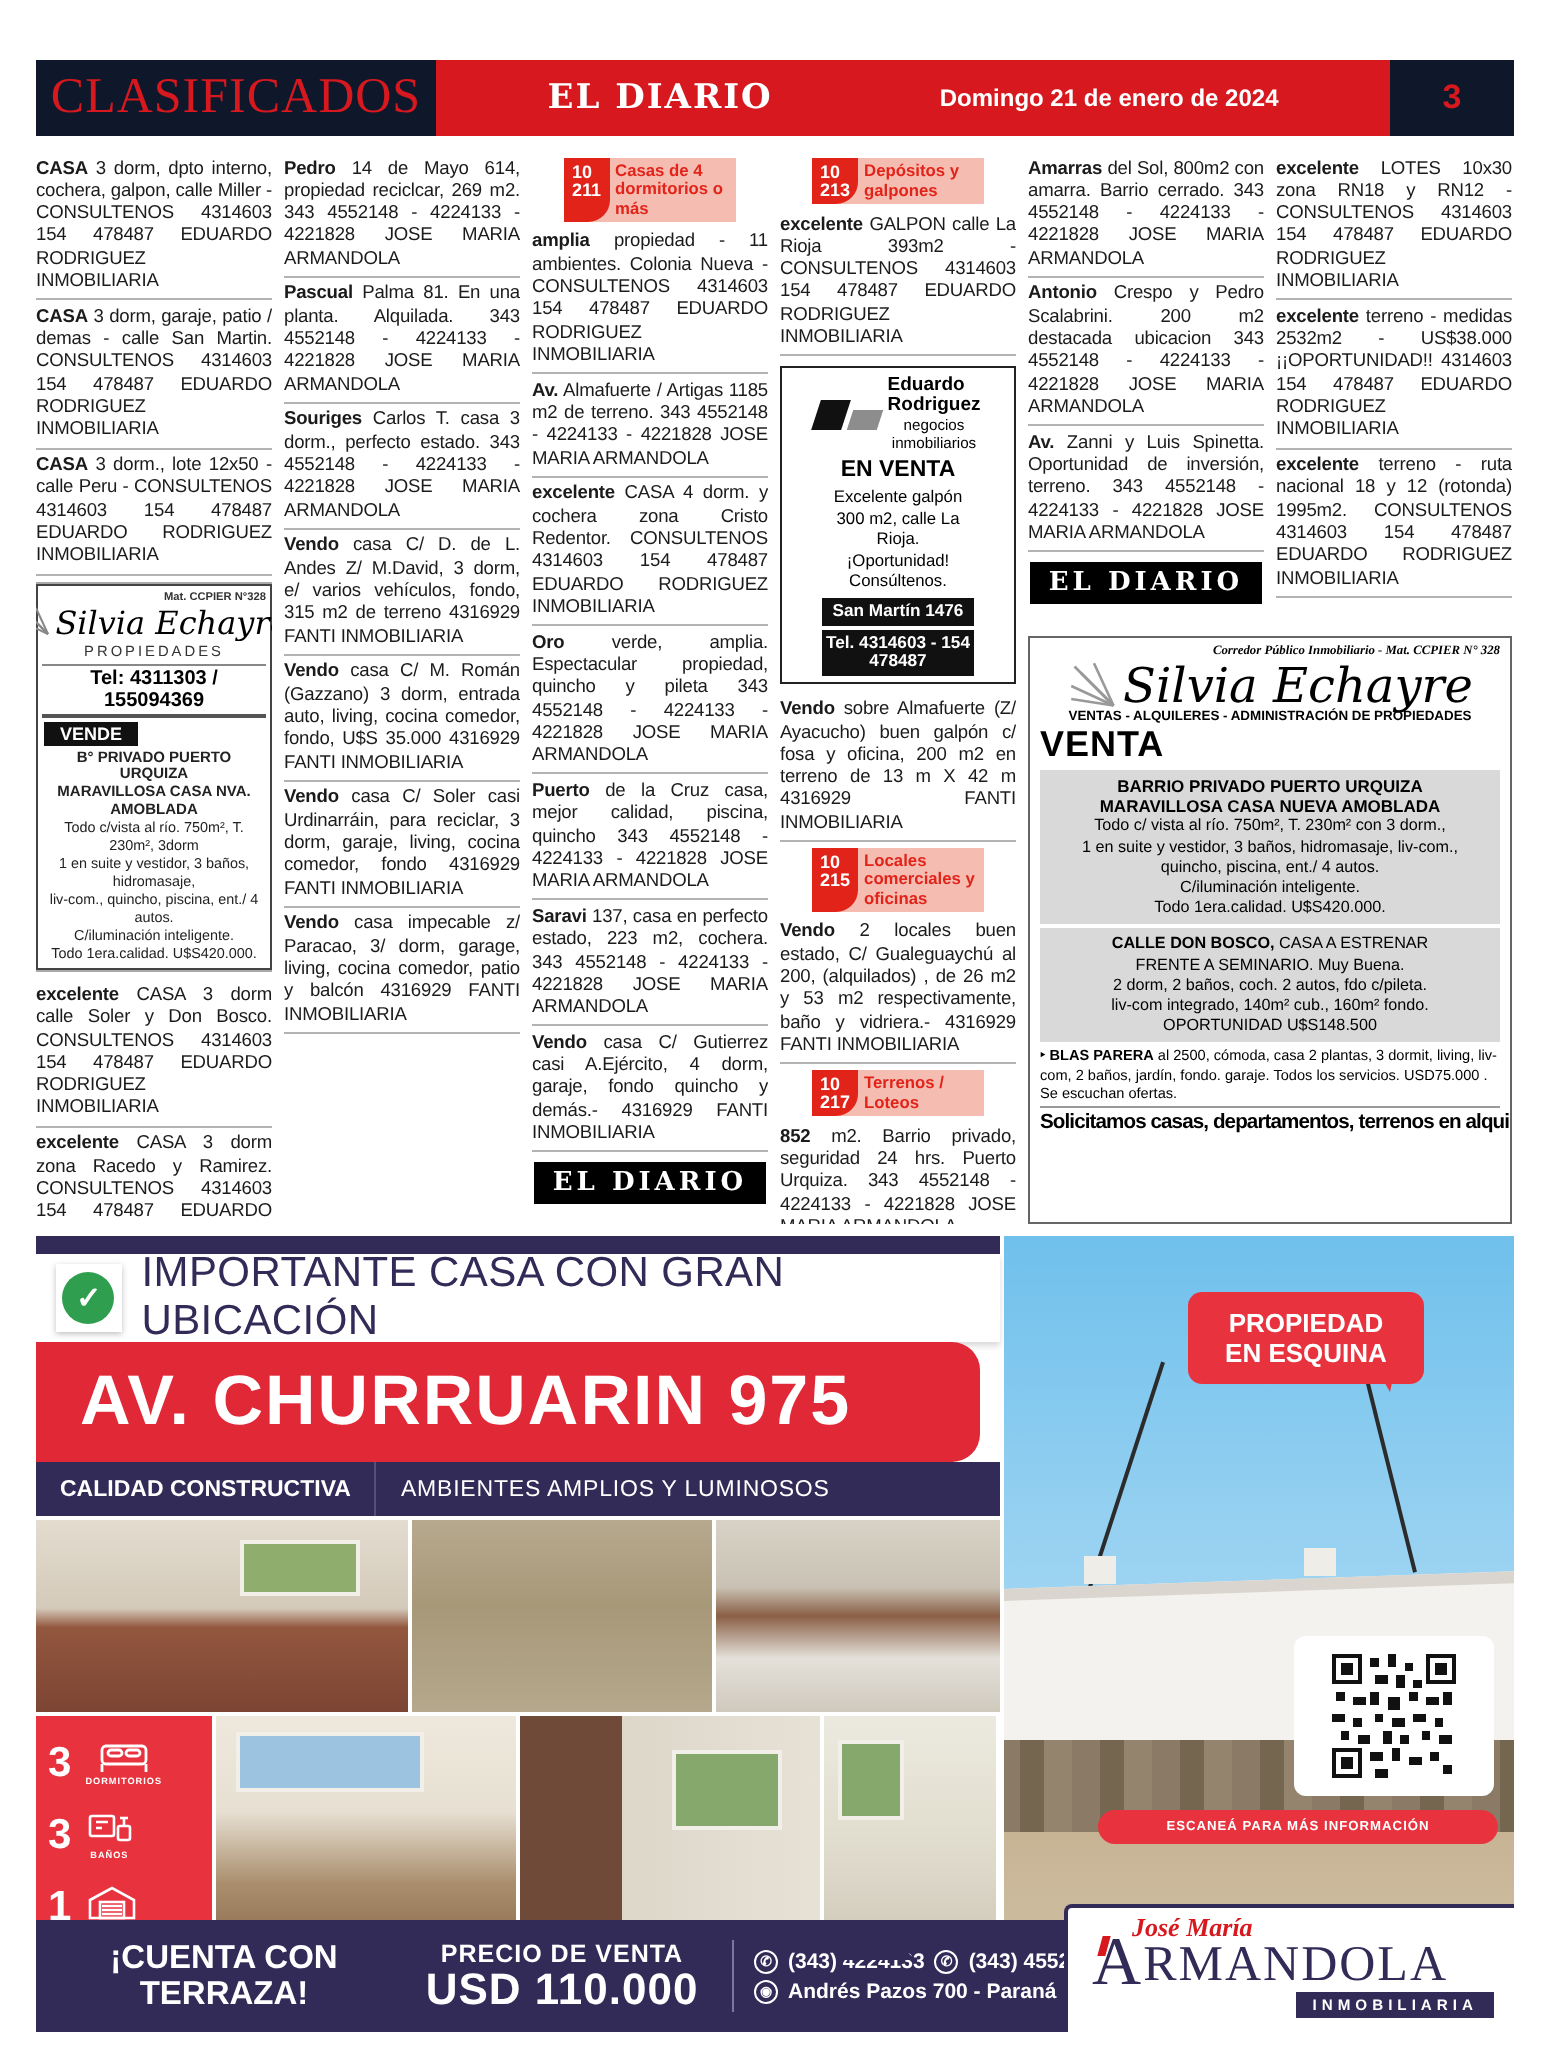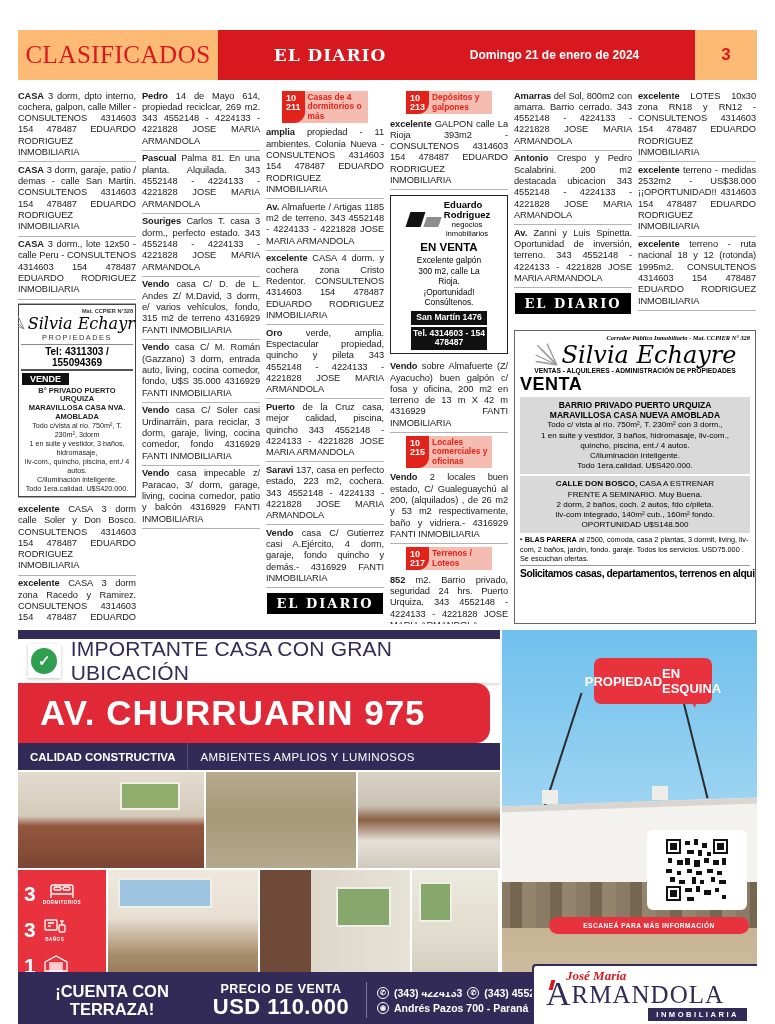--- a/index.html
+++ b/index.html
@@ -5,21 +5,21 @@
   :root{
     --brand-red:#d7191f; --cat-red:#e2231a; --pink:#f5bdb2; --navy:#322b58;
     --ad-red:#e8333f; --gray-box:#d9d9d9; --sky:#74c2ec; --green:#2f9e4f;
   }
   *{box-sizing:border-box; margin:0; padding:0;}
   body{background:#ececea; font-family:"Liberation Sans",sans-serif;}
   .page{width:775px; height:1024px; background:#fff; margin:0 auto; position:relative;
         padding:30px 18px 0 18px; overflow:hidden;}
 
   
-  .masthead{display:flex; height:50px; background:#fdba74; align-items:stretch;}
+  .masthead{display:flex; height:38px; background:#0f172a; align-items:stretch;}
   .mh-left{width:200px; display:flex; align-items:center; justify-content:center;}
   .mh-section{font-family:"Liberation Serif",serif; font-size:25px; color:var(--brand-red); letter-spacing:.5px;}
   .mh-mid{flex:1; background:var(--brand-red); display:flex; align-items:center; justify-content:space-around; padding:0 14px;}
   .mh-logo{font-family:"DejaVu Serif",serif; font-weight:700; color:#fff; font-size:17px; letter-spacing:1px;}
   .mh-date{color:#fff; font-weight:700; font-size:12px;}
   .mh-right{width:62px; display:flex; align-items:center; justify-content:center;}
   .mh-page{color:var(--brand-red); font-weight:700; font-size:17px;}
 
   
   .cols{display:flex; gap:6px; margin-top:8px; height:536px;}
@@ -119,21 +119,21 @@
 
   .ba-right{position:absolute; right:0; top:0; width:255px; height:342px;
             background:linear-gradient(180deg,#6fc0ec 0%,#9ed4f2 52%,#c3e4f5 62%,#b9d7e6 63%, #bcd9e8 64%, #c6b394 86%,#cdbb9d 100%); overflow:hidden;}
   .house{position:absolute; left:-6px; top:172px; width:270px; height:96px; background:#f4f2ee;
          border-top:6px solid #dad6cf; transform:skewY(-2deg); box-shadow:0 4px 0 #b9b2a6;}
   .stone{position:absolute; left:-6px; top:252px; width:270px; height:46px;
          background:repeating-linear-gradient(90deg,#8a7a66 0 14px,#75664f 14px 26px,#94846e 26px 40px);}
   .chimney{position:absolute; width:16px; height:14px; background:#efede8; top:160px;}
   .antenna{position:absolute; width:1.5px; height:120px; background:#2b2b2b;}
   .bubble{position:absolute; right:45px; top:28px; width:118px; height:46px; background:#e8333f; border-radius:7px;
-          color:#fff; font-weight:700; font-size:13px; line-height:15px; display:flex; flex-direction:row;
+          color:#fff; font-weight:700; font-size:13px; line-height:15px; display:flex; flex-direction:column;
           align-items:center; justify-content:center; text-align:left;}
   .bubble::after{content:""; position:absolute; bottom:-12px; right:14px; border:8px solid transparent;
                  border-top:14px solid #e8333f; border-right-width:3px;}
   .qrbox{position:absolute; right:10px; bottom:62px; width:100px; height:80px; background:#fff; border-radius:6px;
          display:flex; align-items:center; justify-content:center;}
   .scan-pill{position:absolute; right:8px; bottom:38px; width:200px; height:17px; background:#e8333f; border-radius:9px;
              color:#fff; font-weight:700; font-size:6.6px; letter-spacing:.5px; display:flex; align-items:center;
              justify-content:center;}
 
   .ba-bottom{position:absolute; left:0; bottom:0; width:739px; height:56px; background:var(--navy);

